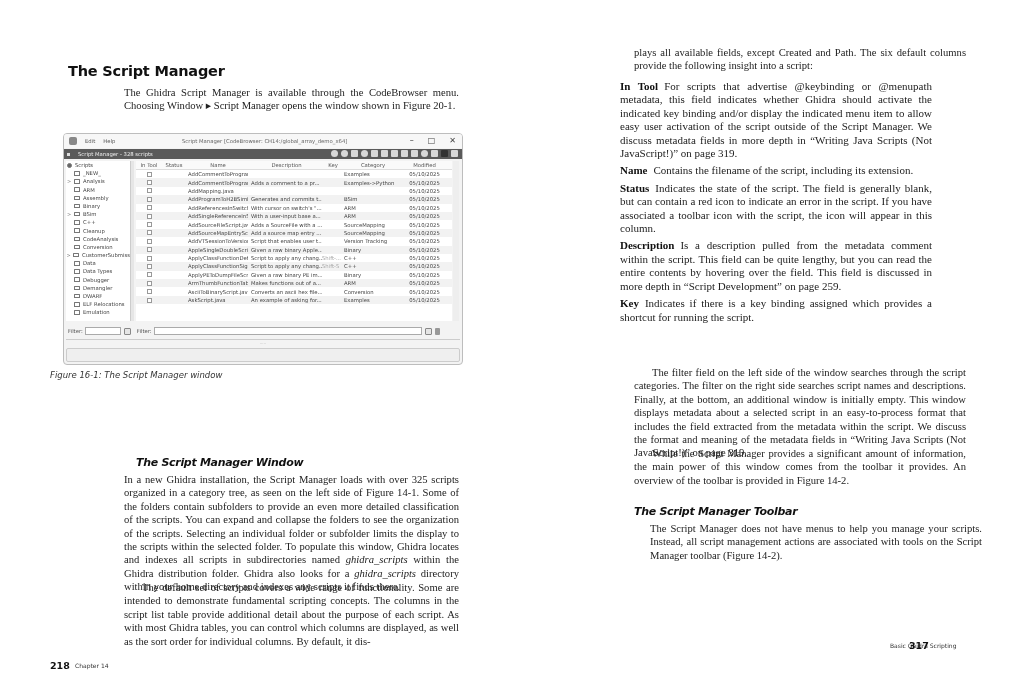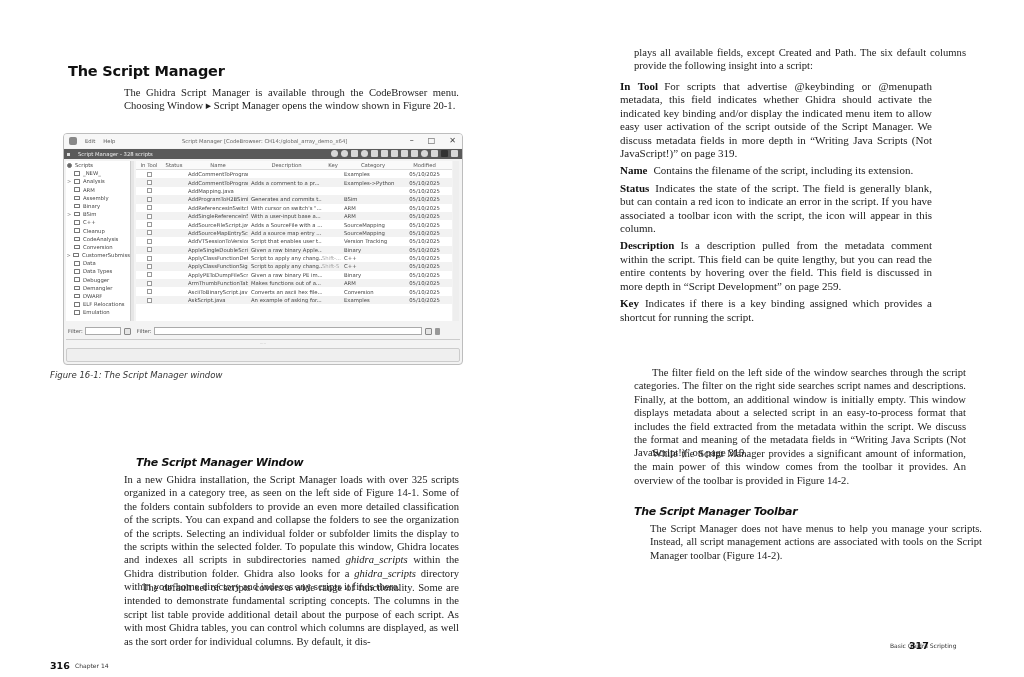--- a/index.html
+++ b/index.html
@@ -402,21 +402,21 @@
 
   <div class="caption">Figure 16-1: The Script Manager window</div>
 
 
   <div class="h2" style="left:136px; top:436px;">The Script Manager Window</div>
 
   <div class="para" style="left:124px; top:453px; width:335px;"><span>In a new Ghidra installation, the Script Manager loads with over 325 scripts organized in a category tree, as seen on the left side of Figure 14-1. Some of the folders contain subfolders to provide an even more detailed classification of the scripts. You can expand and collapse the folders to see the organization of the scripts. Selecting an individual folder or subfolder limits the display to the scripts within the selected folder. To populate this window, Ghidra locates and indexes all scripts in subdirectories named </span><i>ghidra_scripts</i><span> within the Ghidra distribution folder. Ghidra also looks for a </span><i>ghidra_scripts</i><span> directory within your home directory and indexes any scripts it finds there.</span></div>
 
   <div class="para" style="left:124px; top:561px; width:335px;"><span class="indent"></span><span>The default set of scripts covers a wide range of functionality. Some are intended to demonstrate fundamental scripting concepts. The columns in the script list table provide additional detail about the purpose of each script. As with most Ghidra tables, you can control which columns are displayed, as well as the sort order for individual columns. By default, it dis-</span></div>
 
-  <div class="footer-num" style="left:50px;">316</div>
+  <div class="footer-num" style="left:50px;">218</div>
   <div class="footer-label" style="left:75px;">Chapter 14</div>
 </div>
 
 <div class="page page-right"></div>
 
 <div class="para" style="left:634px; top:46px; width:332px;">plays all available fields, except Created and Path. The six default columns provide the following insight into a script:</div>
 
 <div class="dl" style="top:80px;" id="dl">
     <div class="dl-item"><span class="term">In Tool</span><span>For scripts that advertise @keybinding or @menupath metadata, this field indicates whether Ghidra should activate the indicated key binding and/or display the indicated menu item to allow easy user activation of the script outside of the Script Manager. We discuss metadata fields in more depth in “Writing Java Scripts (Not JavaScript!)” on page 319.</span></div>
     <div class="dl-item"><span class="term">Name</span><span>Contains the filename of the script, including its extension.</span></div>

